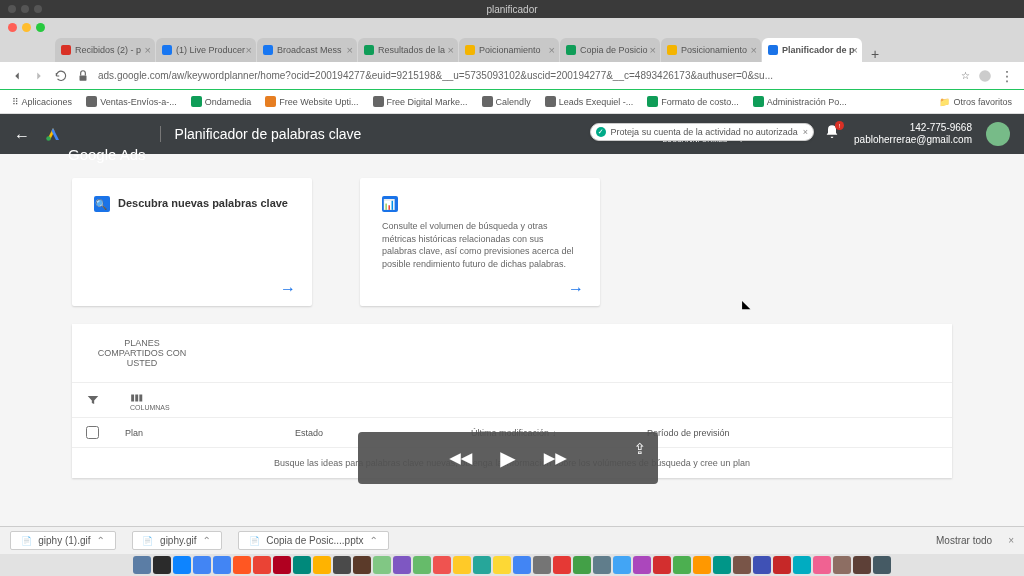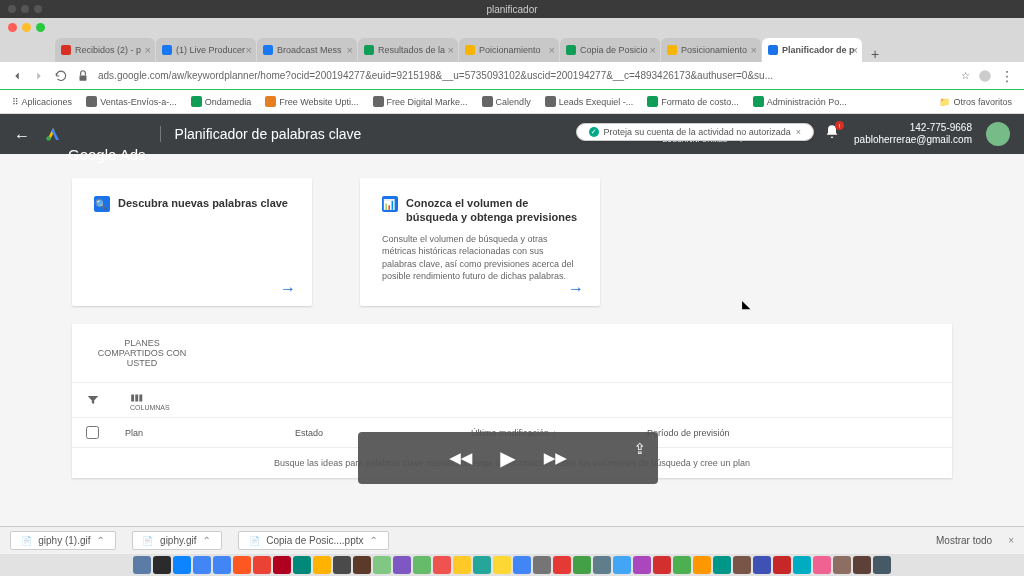--- a/index.html
+++ b/index.html
@@ -32,21 +32,21 @@
     .gads-back { font-size: 16px; }
     .gads-logo { display: flex; align-items: center; gap: 6px; }
     .gads-logo-tri { width: 18px; height: 18px; }
     .gads-logo-text { font-size: 15px; font-weight: 400; margin-top: 40px; }
     .gads-title { font-size: 14px; border-left: 1px solid #777; padding-left: 14px; }
     .gads-spacer { flex: 1; }
     .gads-ico { width: 18px; height: 18px; display: flex; flex-direction: column; align-items: center; font-size: 7px; gap: 1px; text-align: center; }
     .gads-user { font-size: 10px; text-align: right; line-height: 1.2; }
     .gads-avatar { width: 24px; height: 24px; border-radius: 50%; background: #7b8; }
     
-    .alert-pill { position: absolute; top: 123px; right: 210px; background: #fff; border: 1px solid #ccc; border-radius: 14px; padding: 3px 12px; font-size: 9px; color: #555; display: flex; align-items: center; gap: 5px; box-shadow: 0 1px 3px rgba(0,0,0,0.1); z-index: 5; }
+    .alert-pill { position: absolute; top: 123px; right: 210px; background: #fff; border: 1px solid #ccc; border-radius: 14px; padding: 3px 5px; font-size: 9px; color: #555; display: flex; align-items: center; gap: 5px; box-shadow: 0 1px 3px rgba(0,0,0,0.1); z-index: 5; }
     .alert-pill .check { width: 10px; height: 10px; background: #0a8; border-radius: 50%; color: #fff; display: flex; align-items: center; justify-content: center; font-size: 7px; }
     
     .content { background: #f5f5f5; height: 390px; padding: 24px 72px; }
     .cards { display: flex; gap: 48px; }
     .card { background: #fff; border-radius: 2px; box-shadow: 0 1px 2px rgba(0,0,0,0.15); padding: 18px 22px; width: 240px; height: 128px; position: relative; }
     .card-head { display: flex; gap: 8px; align-items: flex-start; }
     .card-ico { width: 16px; height: 16px; background: #1a73e8; border-radius: 2px; color: #fff; display: flex; align-items: center; justify-content: center; font-size: 10px; flex-shrink: 0; }
     .card-title { font-size: 11px; font-weight: bold; color: #333; line-height: 1.3; }
     .card-body { font-size: 9px; color: #666; margin-top: 8px; line-height: 1.4; }
     .card-arrow { position: absolute; right: 16px; bottom: 10px; color: #1a73e8; font-size: 16px; }
@@ -265,21 +265,20 @@
     <div class="card">
       <div class="card-head">
         <span class="card-ico">🔍</span>
         <span class="card-title">Descubra nuevas palabras clave</span>
       </div>
       <span class="card-arrow">→</span>
     </div>
     <div class="card">
       <div class="card-head">
         <span class="card-ico">📊</span>
-        <span class="card-title">Conozca el volumen de búsqueda y obtenga previsiones</span>
       </div>
       <div class="card-body">Consulte el volumen de búsqueda y otras métricas históricas relacionadas con sus palabras clave, así como previsiones acerca del posible rendimiento futuro de dichas palabras.</div>
       <span class="card-arrow">→</span>
     </div>
   </div>
 
   <div class="plans">
     <div class="plan-tabs">
       <div class="plan-tab" style="max-width:140px;">PLANES COMPARTIDOS CON USTED</div>
     </div>

